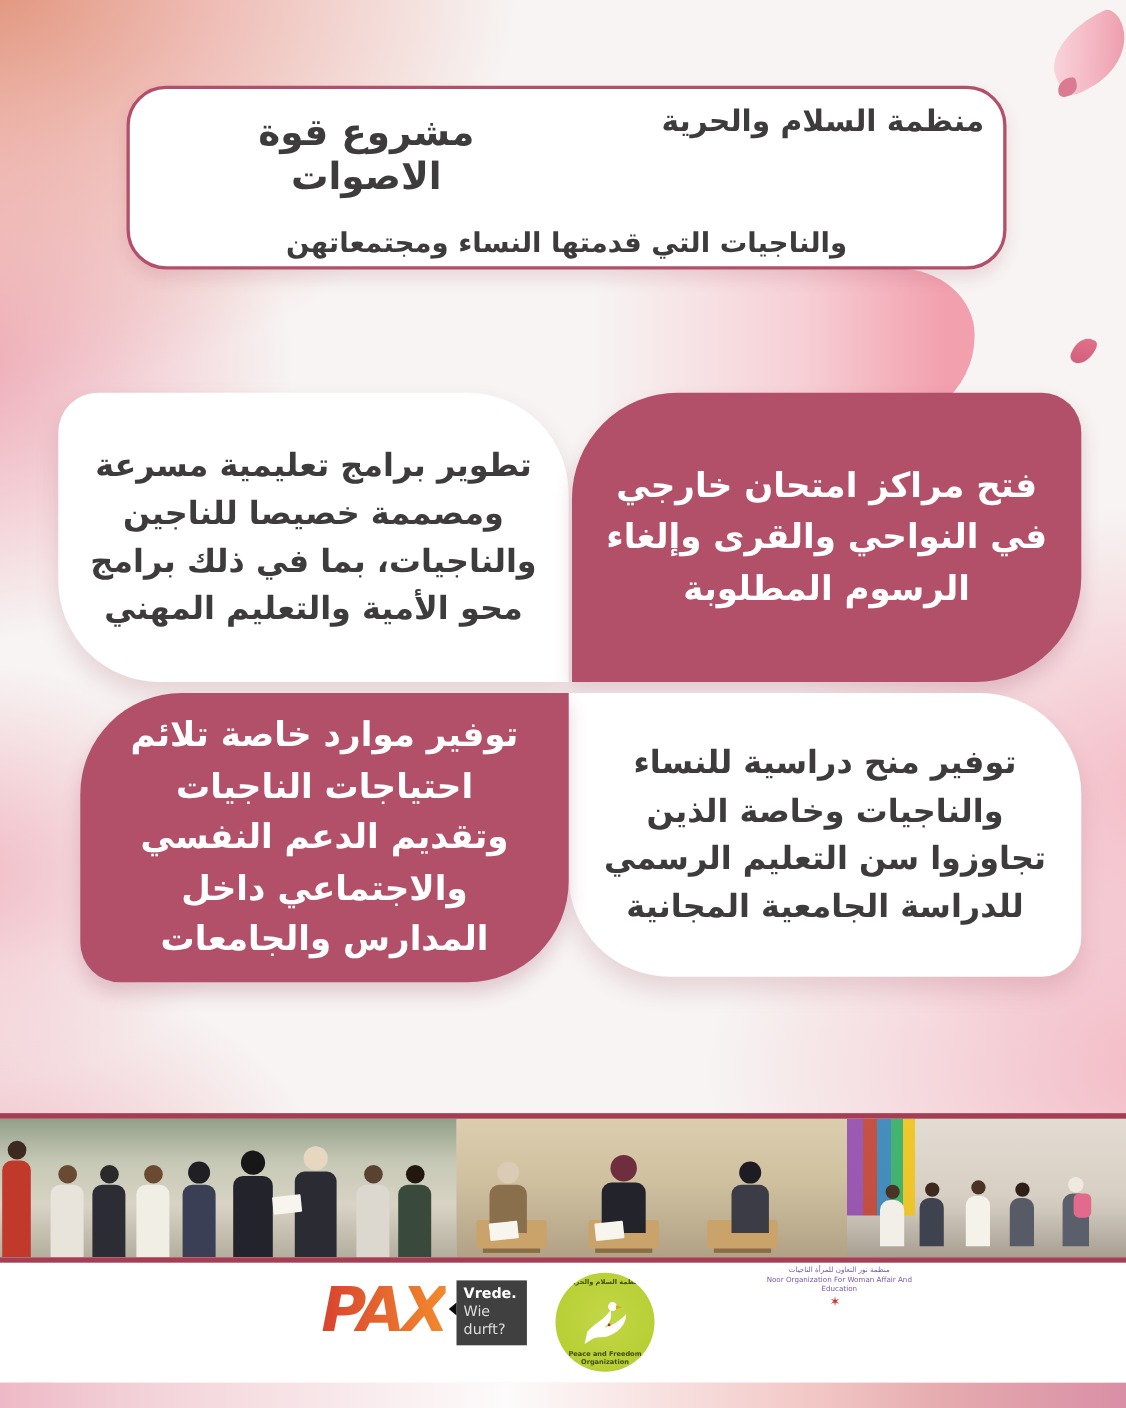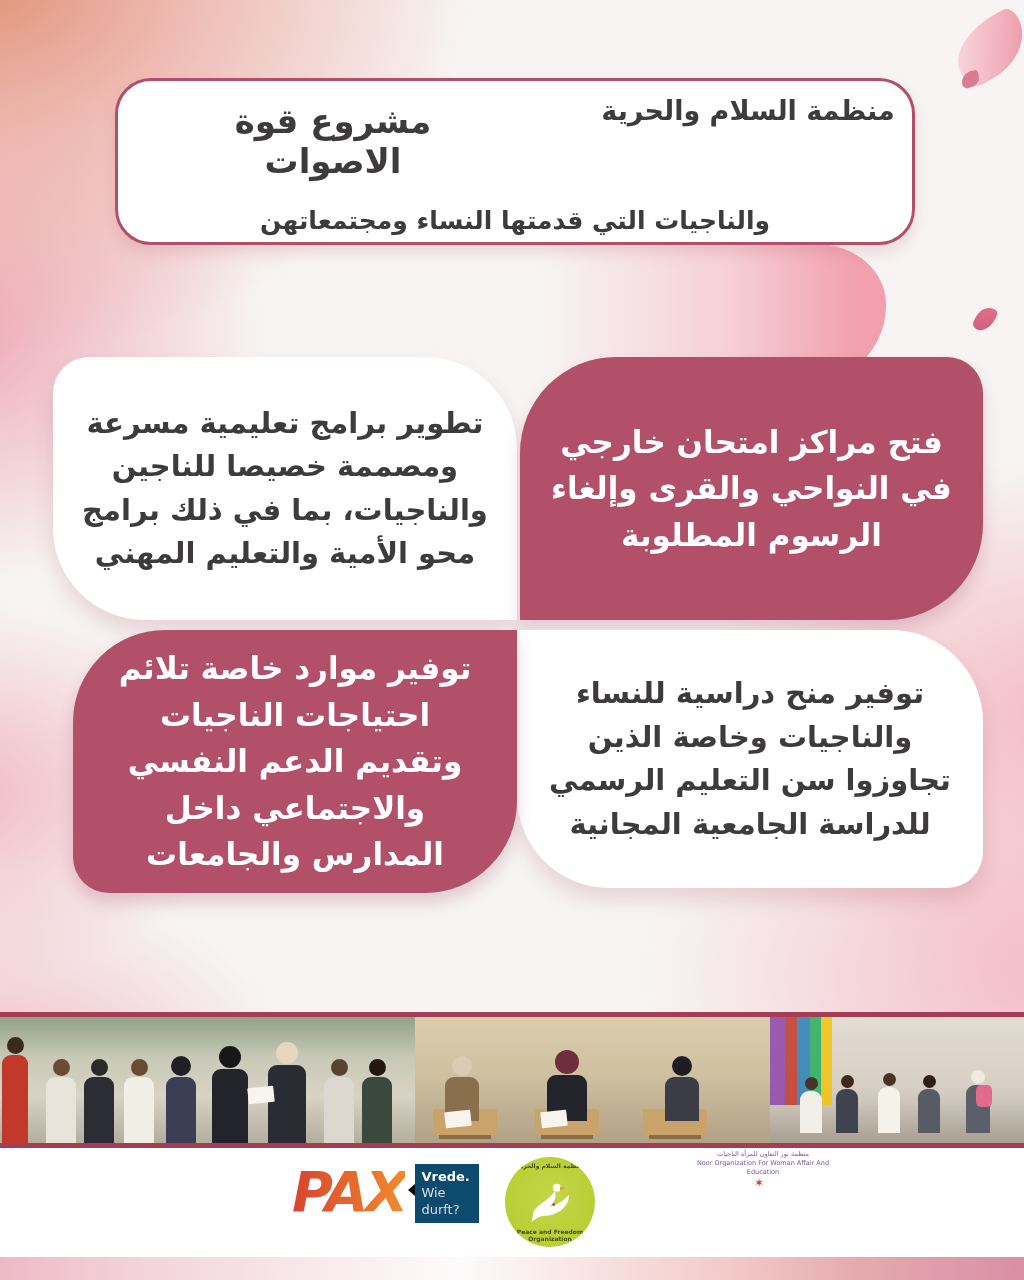--- a/index.html
+++ b/index.html
@@ -115,21 +115,21 @@
 
   
   .footer{ position:absolute; left:0; top:1148px; width:1024px; height:109px; background:#ffffff; }
   .pax-wrap{ position:absolute; left:292px; top:14px; display:flex; align-items:center; }
   .pax-text{
     font-size:56px; font-weight:800; font-style:italic; letter-spacing:-3px; line-height:1;
     background:linear-gradient(90deg,#d8432f,#f28a2d);
     -webkit-background-clip:text; background-clip:text; color:transparent;
   }
   .pax-box{
-    position:relative; margin-left:10px; margin-top:2px; width:64px; background:#0c4a6e;
+    position:relative; margin-left:10px; margin-top:2px; width:64px; background:#404040;
     color:#ffffff; font-size:13px; line-height:1.25; font-weight:700; padding:5px 6px;
   }
   .pax-box::before{
     content:""; position:absolute; left:-7px; top:20px;
     border-top:6px solid transparent; border-bottom:6px solid transparent; border-right:7px solid #0b0b0b;
   }
   .pax-box .thin{ font-weight:400; color:#ddd; }
   .dove-badge{
     position:absolute; left:505px; top:9px; width:90px; height:90px; border-radius:50%;
     background:radial-gradient(circle at 50% 45%, #c3d747 0%, #b8cf35 70%, #a8be2b 100%);

